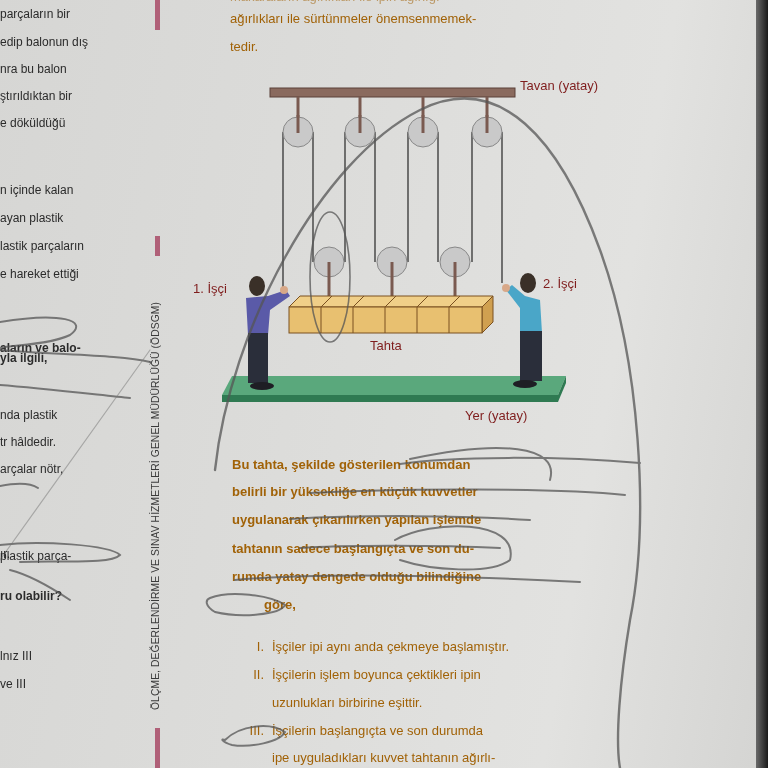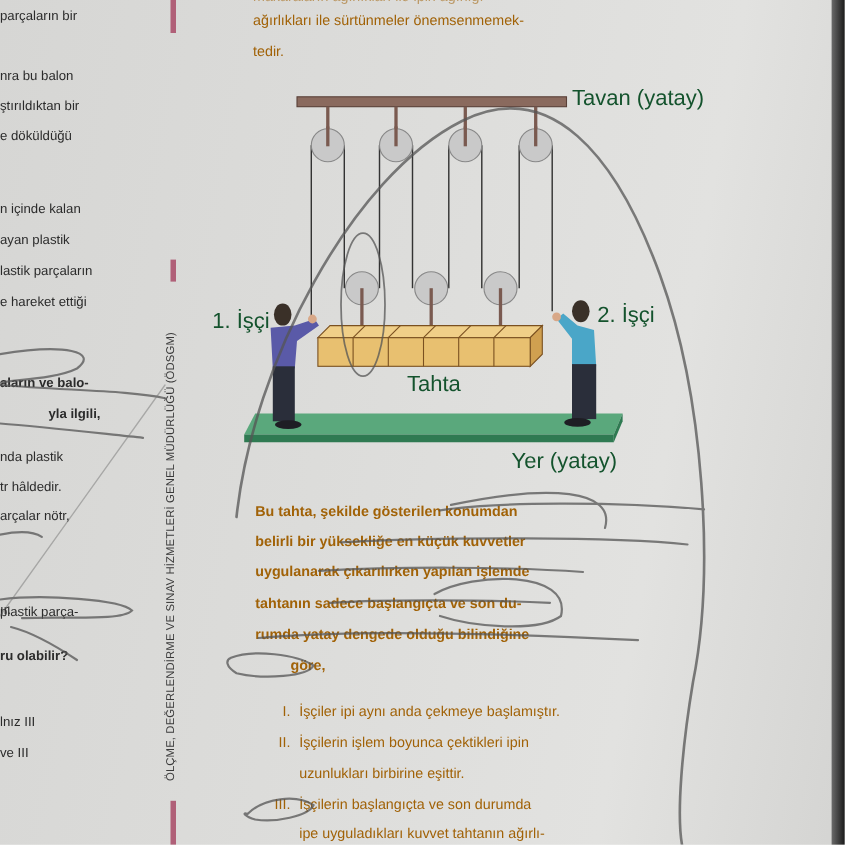--- a/index.html
+++ b/index.html
@@ -16,38 +16,39 @@
   .vert-bar { position:absolute; left:155px; top:0; width:5px; height:768px; }
   .vert-bar .seg { position:absolute; left:0; width:5px; background:#b06078; }
   .vert-text {
     position:absolute; left:150px; top:710px; transform-origin:0 0; transform:rotate(-90deg);
     white-space:nowrap; font-size:10.3px; letter-spacing:0.1px; color:#3a3a3a;
   }
   .right-col { position:absolute; left:230px; top:0; width:430px; }
   .rline { position:absolute; left:0; white-space:nowrap; font-size:13px; line-height:22px; color:#a16207; }
   .rline.bold { font-weight:bold; }
   .item-num { display:inline-block; width:32px; text-align:right; margin-right:8px; }
-  .fig-label { position:absolute; font-size:20px; color:#14532d; white-space:nowrap; }
+  .fig-label { position:absolute; font-size:13px; color:#7f1d1d; white-space:nowrap; }
   svg.fig { position:absolute; left:0; top:0; }
   svg.pencil { position:absolute; left:0; top:0; pointer-events:none; }
 </style>
 </head>
 <body>
 
 <div class="left-col" id="leftcol">
     <div class="lline" style="top: 4px;"> parçaların bir</div>
+    <div class="lline" style="top: 32px;">edip balonun dış</div>
     <div class="lline" style="top: 59px;">nra bu balon</div>
     <div class="lline" style="top: 86px;">ştırıldıktan bir</div>
     <div class="lline" style="top: 113px;">e döküldüğü</div>
     <div class="lline" style="top: 180px;">n içinde kalan</div>
     <div class="lline" style="top: 208px;">ayan plastik</div>
     <div class="lline" style="top: 236px;">lastik parçaların</div>
     <div class="lline" style="top: 264px;">e hareket ettiği</div>
     <div class="lline bold" style="top: 338px;">aların ve balo-</div>
-    <div class="lline bold" style="top: 366px; padding-left: 44px;">yla ilgili,</div>
+    <div class="lline bold" style="top: 348px;">yla ilgili,</div>
     <div class="lline" style="top: 405px;">nda plastik</div>
     <div class="lline" style="top: 432px;">tr hâldedir.</div>
     <div class="lline" style="top: 459px;">arçalar nötr,</div>
     <div class="lline" style="top: 518px; margin-top: 28px;"> plastik parça-</div>
     <div class="lline" style="top: 544px;">ır.</div>
     <div class="lline bold" style="top: 586px;">ru olabilir?</div>
     <div class="lline" style="top: 646px;">lnız III</div>
     <div class="lline" style="top: 674px;">ve III</div>
   </div>
 

